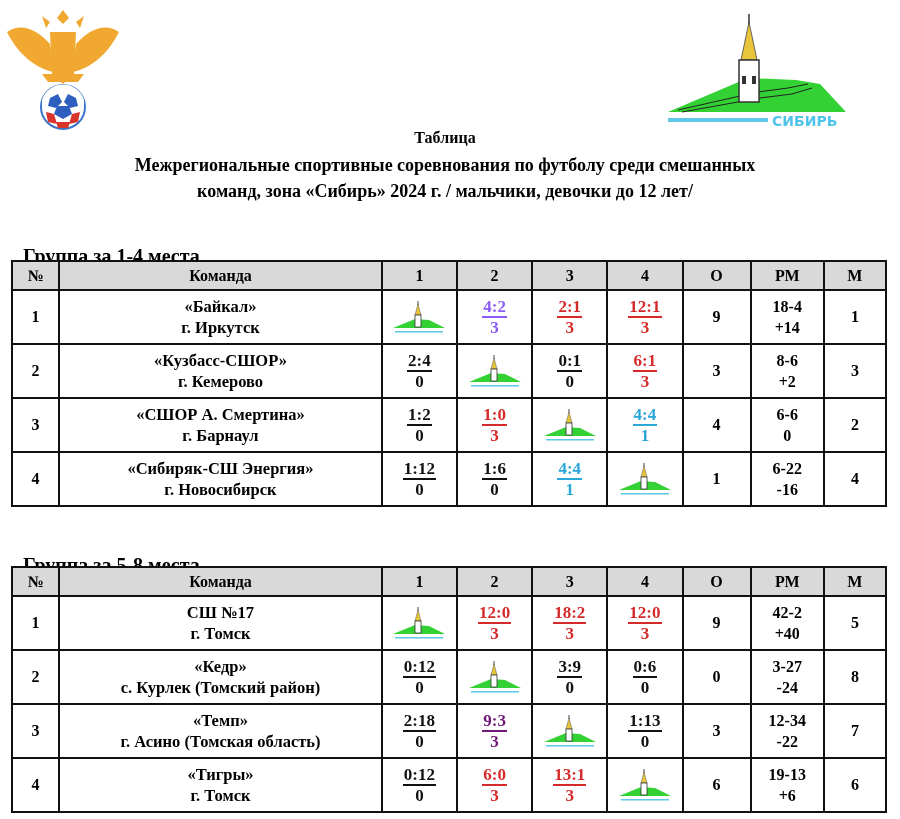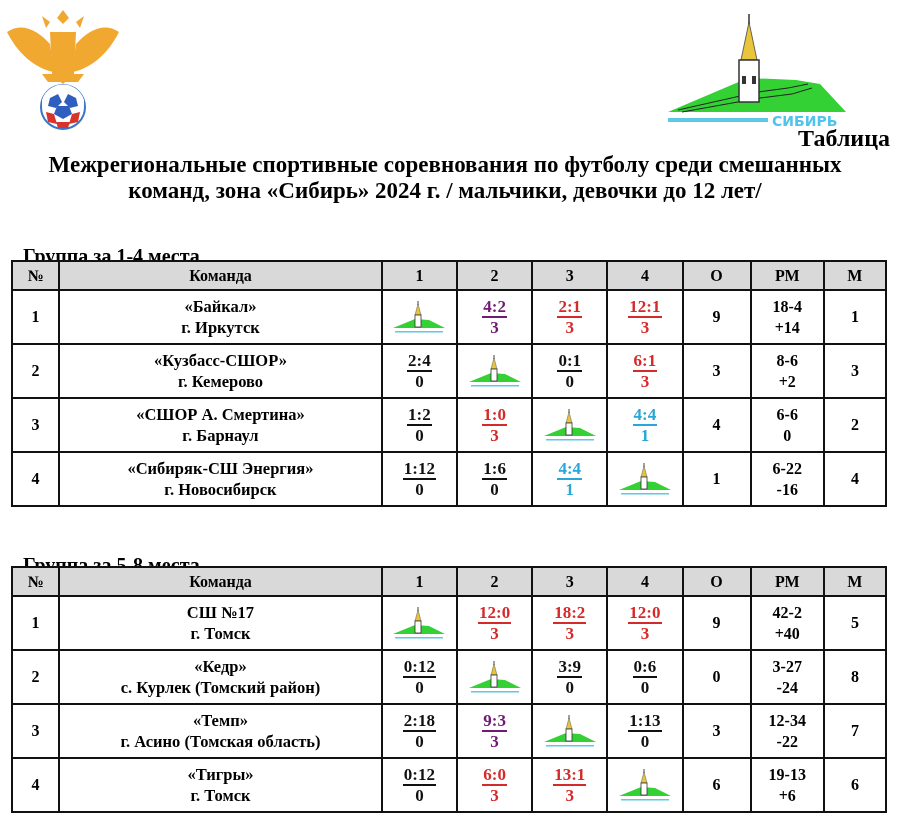--- a/index.html
+++ b/index.html
@@ -3,22 +3,22 @@
 <meta charset="utf-8">
 <style>
   html, body { margin: 0; padding: 0; background: #ffffff; }
   body {
     width: 900px; height: 819px; position: relative; overflow: hidden;
     font-family: "Liberation Serif", "DejaVu Serif", serif; color: #000;
   }
   .logo-left { position: absolute; left: 2px; top: 2px; width: 122px; height: 130px; }
   .logo-right { position: absolute; left: 668px; top: 8px; width: 182px; height: 126px; }
   .title-block { position: absolute; left: 0; top: 124px; width: 890px; text-align: center; font-weight: bold; }
-  .title-block .t1 { font-size: 24px; line-height: 28px; text-align: right; }
-  .title-block .t2 { font-size: 23px; line-height: 26px; }
+  .title-block .t1 { font-size: 16px; line-height: 28px; }
+  .title-block .t2 { font-size: 18px; line-height: 26px; }
   .group-title { position: absolute; left: 23px; font-size: 20px; font-weight: bold; line-height: 22px; }
   table.standings {
     position: absolute; left: 11px; width: 876px; border-collapse: collapse;
     font-family: "Liberation Serif", serif;
   }
   table.standings th, table.standings td {
     border: 2px solid #111; text-align: center; vertical-align: middle; padding: 0;
   }
   table.standings th { background: #d9d9d9; font-size: 16px; font-weight: bold; height: 27px; }
   table.standings td { height: 52px; font-size: 16px; font-weight: bold; }
@@ -114,21 +114,21 @@
           <div class="name">«Байкал»</div>
           <div class="city">г. Иркутск</div>
         </td>
         <td><svg class="mini-logo" viewBox="0 0 56 36">
             <polygon points="2,29 24,20 38,21 54,29" fill="#33d133"></polygon>
             <line x1="27" y1="2" x2="27" y2="6" stroke="#444"></line>
             <polygon points="27,5 24,16 30,16" fill="#e8c53a" stroke="#555" stroke-width="0.5"></polygon>
             <rect x="24" y="16" width="6" height="12" fill="#fff" stroke="#333" stroke-width="0.8"></rect>
             <rect x="4" y="32" width="48" height="1.5" fill="#5ec8e8"></rect>
           </svg></td>
-        <td><span class="score win" style="color: #701a75;"><span class="goals">4:2</span><span class="pts">3</span></span></td>
+        <td><span class="score win" style="color: #8b5cf6;"><span class="goals">4:2</span><span class="pts">3</span></span></td>
         <td><span class="score win" style="color: rgb(213, 42, 42);"><span class="goals">2:1</span><span class="pts">3</span></span></td>
         <td><span class="score win" style="color: rgb(213, 42, 42); font-family: Liberation Serif, serif;"><span class="goals">12:1</span><span class="pts">3</span></span></td>
         <td>9</td>
         <td class="rm">
           <div>18-4</div>
           <div>+14</div>
         </td>
         <td>1</td>
       </tr>
       <tr>

